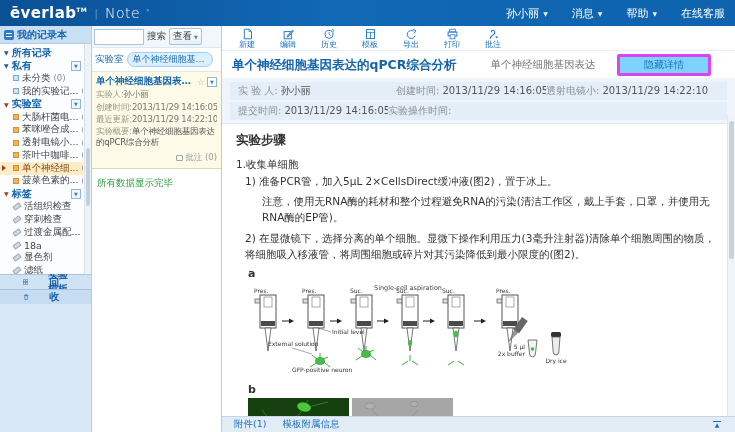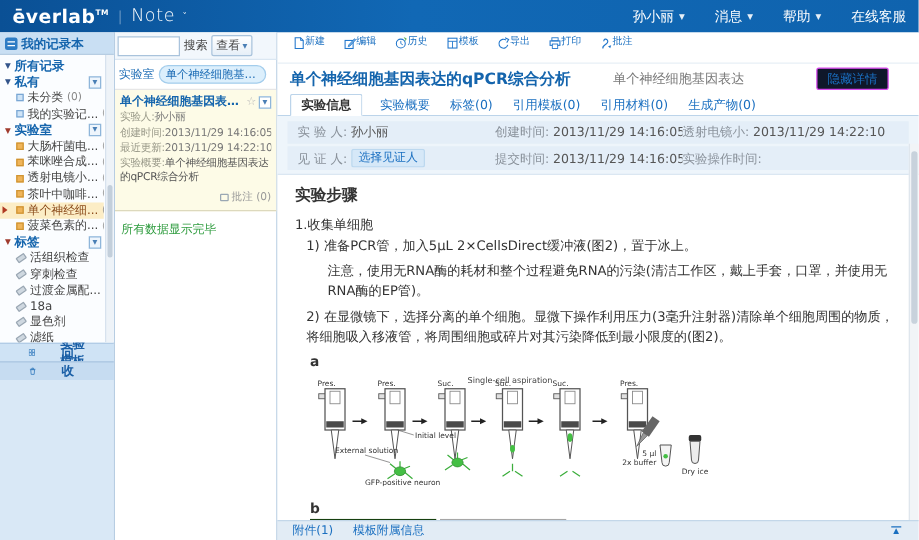--- a/index.html
+++ b/index.html
@@ -59,27 +59,27 @@
 .meta .val{color:#777}
 .meta.summary{white-space:normal;line-height:11.5px}
 .meta.summary .val{color:#555}
 .annot-row{display:flex;justify-content:flex-end;align-items:center;gap:2px;color:#999;font-size:8.5px;margin-top:3px;cursor:pointer}
 .annot-ic{width:7px;height:6px;border:1px solid #9aa7b3;border-radius:1px;position:relative}
 .all-loaded{color:#2f9c3f;font-size:9.5px;padding:8px 5px}
 .pagination{position:absolute;right:8px;bottom:0;height:16px;background:#17599c;color:#fff;font-size:9px;display:flex;align-items:center;padding:0 7px;letter-spacing:1px}
 
 .main{flex:1;display:flex;flex-direction:column;background:#fff;position:relative;min-width:0}
 .toolbar{height:25px;display:flex;gap:15px;padding:2px 12px 0;border-bottom:1px solid #e8eff6}
-.tool{display:flex;width:26px;cursor:pointer}
+.tool{display:flex;flex-direction:column;align-items:center;width:26px;cursor:pointer}
 .tool svg{display:block}
 .tool .tl{font-size:8px;color:#1a6fc0;white-space:nowrap;margin-top:-1px}
 .title-row{display:flex;align-items:center;padding:3px 10px 2px;gap:8px}
 .page-title{font-size:12.5px;font-weight:bold;color:#1565ad;white-space:nowrap}
 .page-sub{font-size:10.5px;color:#777;margin-left:26px;white-space:nowrap;overflow:hidden}
-.hide-btn{margin-left:auto;margin-right:14px;border:1px solid #d946ef;color:#1a6fc0;background:#0f172a;font-size:10px;padding:1px 8px;border-radius:2px;white-space:nowrap;cursor:pointer;font-family:inherit}
+.hide-btn{margin-left:auto;margin-right:14px;border:3px solid #d946ef;color:#1a6fc0;background:#7dd3fc;font-size:10px;padding:1px 24px;border-radius:2px;white-space:nowrap;cursor:pointer;font-family:inherit}
 .tabs{display:flex;align-items:flex-end;gap:12px;padding:0 10px;border-bottom:1px solid #bcd4ea;height:19px}
 .tab{color:#1a6fc0;font-size:10px;padding:1px 2px;white-space:nowrap;cursor:pointer}
 .tab.active{border:1px solid #bcd4ea;border-bottom:1px solid #fff;background:#fff;font-weight:bold;color:#333;padding:1px 8px;margin-bottom:-1px;border-radius:2px 2px 0 0}
 .info{background:#eef5fb;padding:2px 0 3px;border-bottom:1px solid #dbe7f2}
 .info-row{display:flex;background:#e4eef8;margin:2px 8px 0;padding:2px 8px;font-size:10px;align-items:center}
 .ic1{width:158px;display:flex;align-items:center;white-space:nowrap;overflow:hidden}
 .ic2{width:150px;white-space:nowrap;overflow:hidden}
 .ic3{flex:1;white-space:nowrap;overflow:hidden}
 .ilbl{color:#8a929b}
 .ival{color:#555;margin-left:3px}
@@ -329,43 +329,31 @@
         <span class="tl">批注</span>
       </div>
     </div>
 
     <div class="title-row">
       <span class="page-title">单个神经细胞基因表达的qPCR综合分析</span>
       <span class="page-sub">单个神经细胞基因表达</span>
       <button class="hide-btn">隐藏详情</button>
     </div>
 
-    <div class="tabs">
-      <span class="tab active">实验信息</span>
-      <span class="tab">实验概要</span>
-      <span class="tab">标签(0)</span>
-      <span class="tab">引用模板(0)</span>
-      <span class="tab">引用材料(0)</span>
-      <span class="tab">生成产物(0)</span>
-    </div>
 
     <div class="info">
       <div class="info-row">
         <span class="ic1">
             <span class="ilbl">实 验 人:</span>
             <span class="ival">孙小丽</span>
           </span>
         <span class="ic2"><span class="ilbl">创建时间:</span><span class="ival">2013/11/29 14:16:05</span></span>
         <span class="ic3"><span class="ilbl">透射电镜小:</span><span class="ival">2013/11/29 14:22:10</span></span>
       </div>
       <div class="info-row">
-        <span class="ic1">
-            <span class="ilbl">见 证 人:</span>
-            <button class="witness-btn">选择见证人</button>
-          </span>
         <span class="ic2"><span class="ilbl">提交时间:</span><span class="ival">2013/11/29 14:16:05</span></span>
         <span class="ic3"><span class="ilbl">实验操作时间:</span></span>
       </div>
     </div>
 
     <div class="content">
       <div class="section-title">实验步骤</div>
       <div class="step-group">1.收集单细胞</div>
       <div class="step">1) 准备PCR管，加入5μL 2×CellsDirect缓冲液(图2)，置于冰上。</div>
       <div class="note">注意，使用无RNA酶的耗材和整个过程避免RNA的污染(清洁工作区，戴上手套，口罩，并使用无RNA酶的EP管)。</div>

